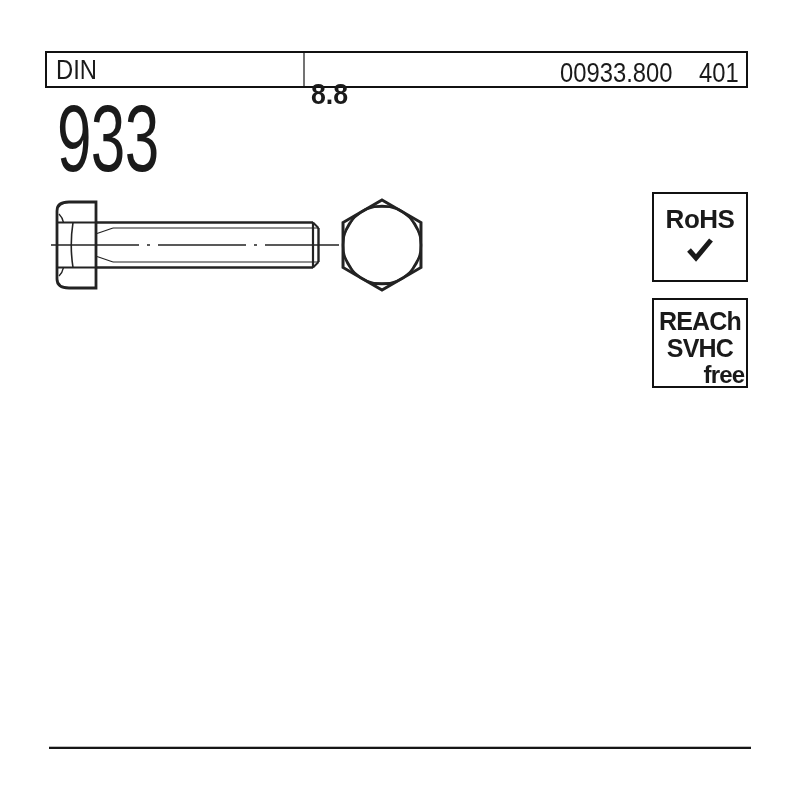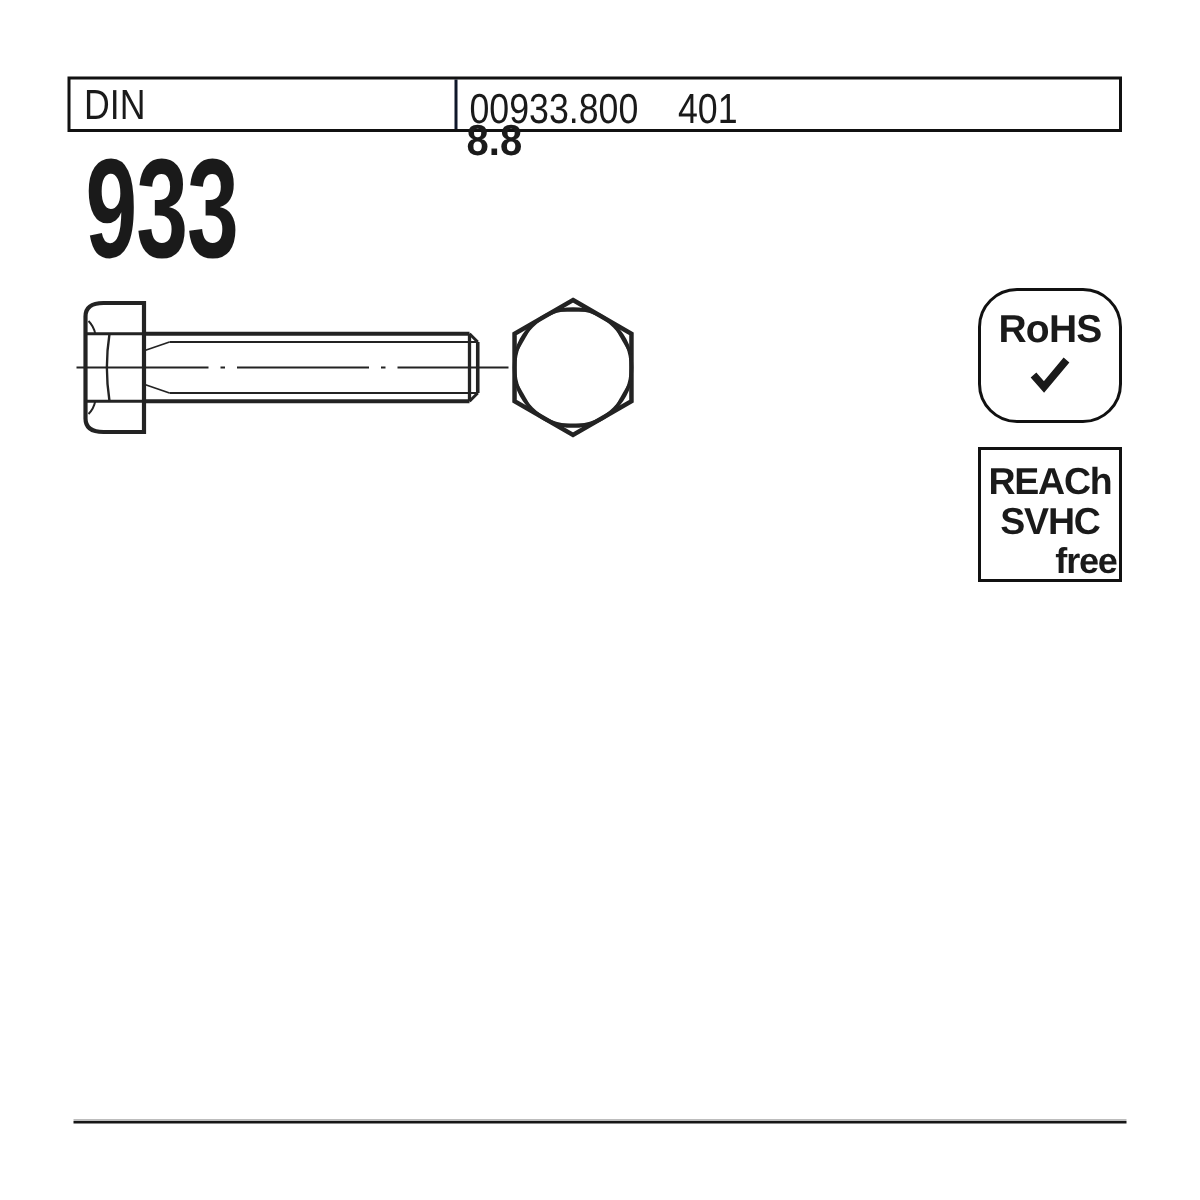--- a/index.html
+++ b/index.html
@@ -7,53 +7,53 @@
   body { font-family: "Liberation Sans", sans-serif; color: #1a1a1a; position: relative; overflow: hidden; }
 
   .sheet { position: absolute; inset: 0; background: #fff; }
 
   
   .header-box {
     position: absolute; left: 45px; top: 51px; width: 703px; height: 37px;
     border: 2px solid #111; display: flex; background: #fff;
   }
   .cell { display: flex; align-items: center; overflow: hidden; }
-  .cell-din { width: 258px; border-right: 2px solid #0f172a; padding-left: 9px; }
-  .cell-art { flex: 1; justify-content: flex-start; padding: 5px 7px 0 8px; }
+  .cell-din { width: 258px; border-right: 2px solid #737373; padding-left: 9px; }
+  .cell-art { flex: 1; justify-content: flex-end; padding: 5px 7px 0 8px; }
   .hdr-text {
     font-size: 28px; font-weight: 400; letter-spacing: 0px; line-height: 33px;
     display: inline-block; transform: scaleX(0.85); transform-origin: left center;
     white-space: nowrap;
   }
   .hdr-right { transform-origin: right center; }
 
   
   .din-number {
     position: absolute; left: 57px; top: 92px; height: 94px; line-height: 94px;
-    font-size: 94px; font-weight: 700; letter-spacing: -1px;
+    font-size: 94px; font-weight: 400; letter-spacing: -1px;
   }
   .din-number .cond { display: inline-block; transform: scaleX(0.66); transform-origin: left center; }
 
   
   .strength {
     position: absolute; left: 311px; top: 80px; font-size: 29px; font-weight: 700;
     line-height: 29px;
   }
   .strength .cond { display: inline-block; transform: scaleX(0.92); transform-origin: left center; }
 
   
   .drawing { position: absolute; left: 45px; top: 190px; width: 400px; height: 125px; }
 
   
   .badge {
     position: absolute; left: 652px; width: 96px; border: 2px solid #111;
     display: flex; flex-direction: column; align-items: center; background: #fff;
     text-align: center;
   }
-  .badge-rohs { top: 192px; height: 90px; padding-top: 11px; border-radius: 26px; }
+  .badge-rohs { top: 192px; height: 90px; padding-top: 11px; }
   .rohs-label { font-size: 26px; font-weight: 700; letter-spacing: -0.5px; line-height: 28px; }
   .check { margin-top: 4px; }
   .badge-reach { top: 298px; height: 90px; padding-top: 8px; }
   .reach-line { font-size: 25px; font-weight: 700; letter-spacing: -0.8px; line-height: 27px; }
   .reach-line3 { font-size: 24px; line-height: 26px; margin-left: 48px; }
 
   
   .title { position: absolute; left: 61px; top: 330px; font-weight: 700; }
   .title .line {
     font-size: 34px; line-height: 39px; letter-spacing: -0.3px;

